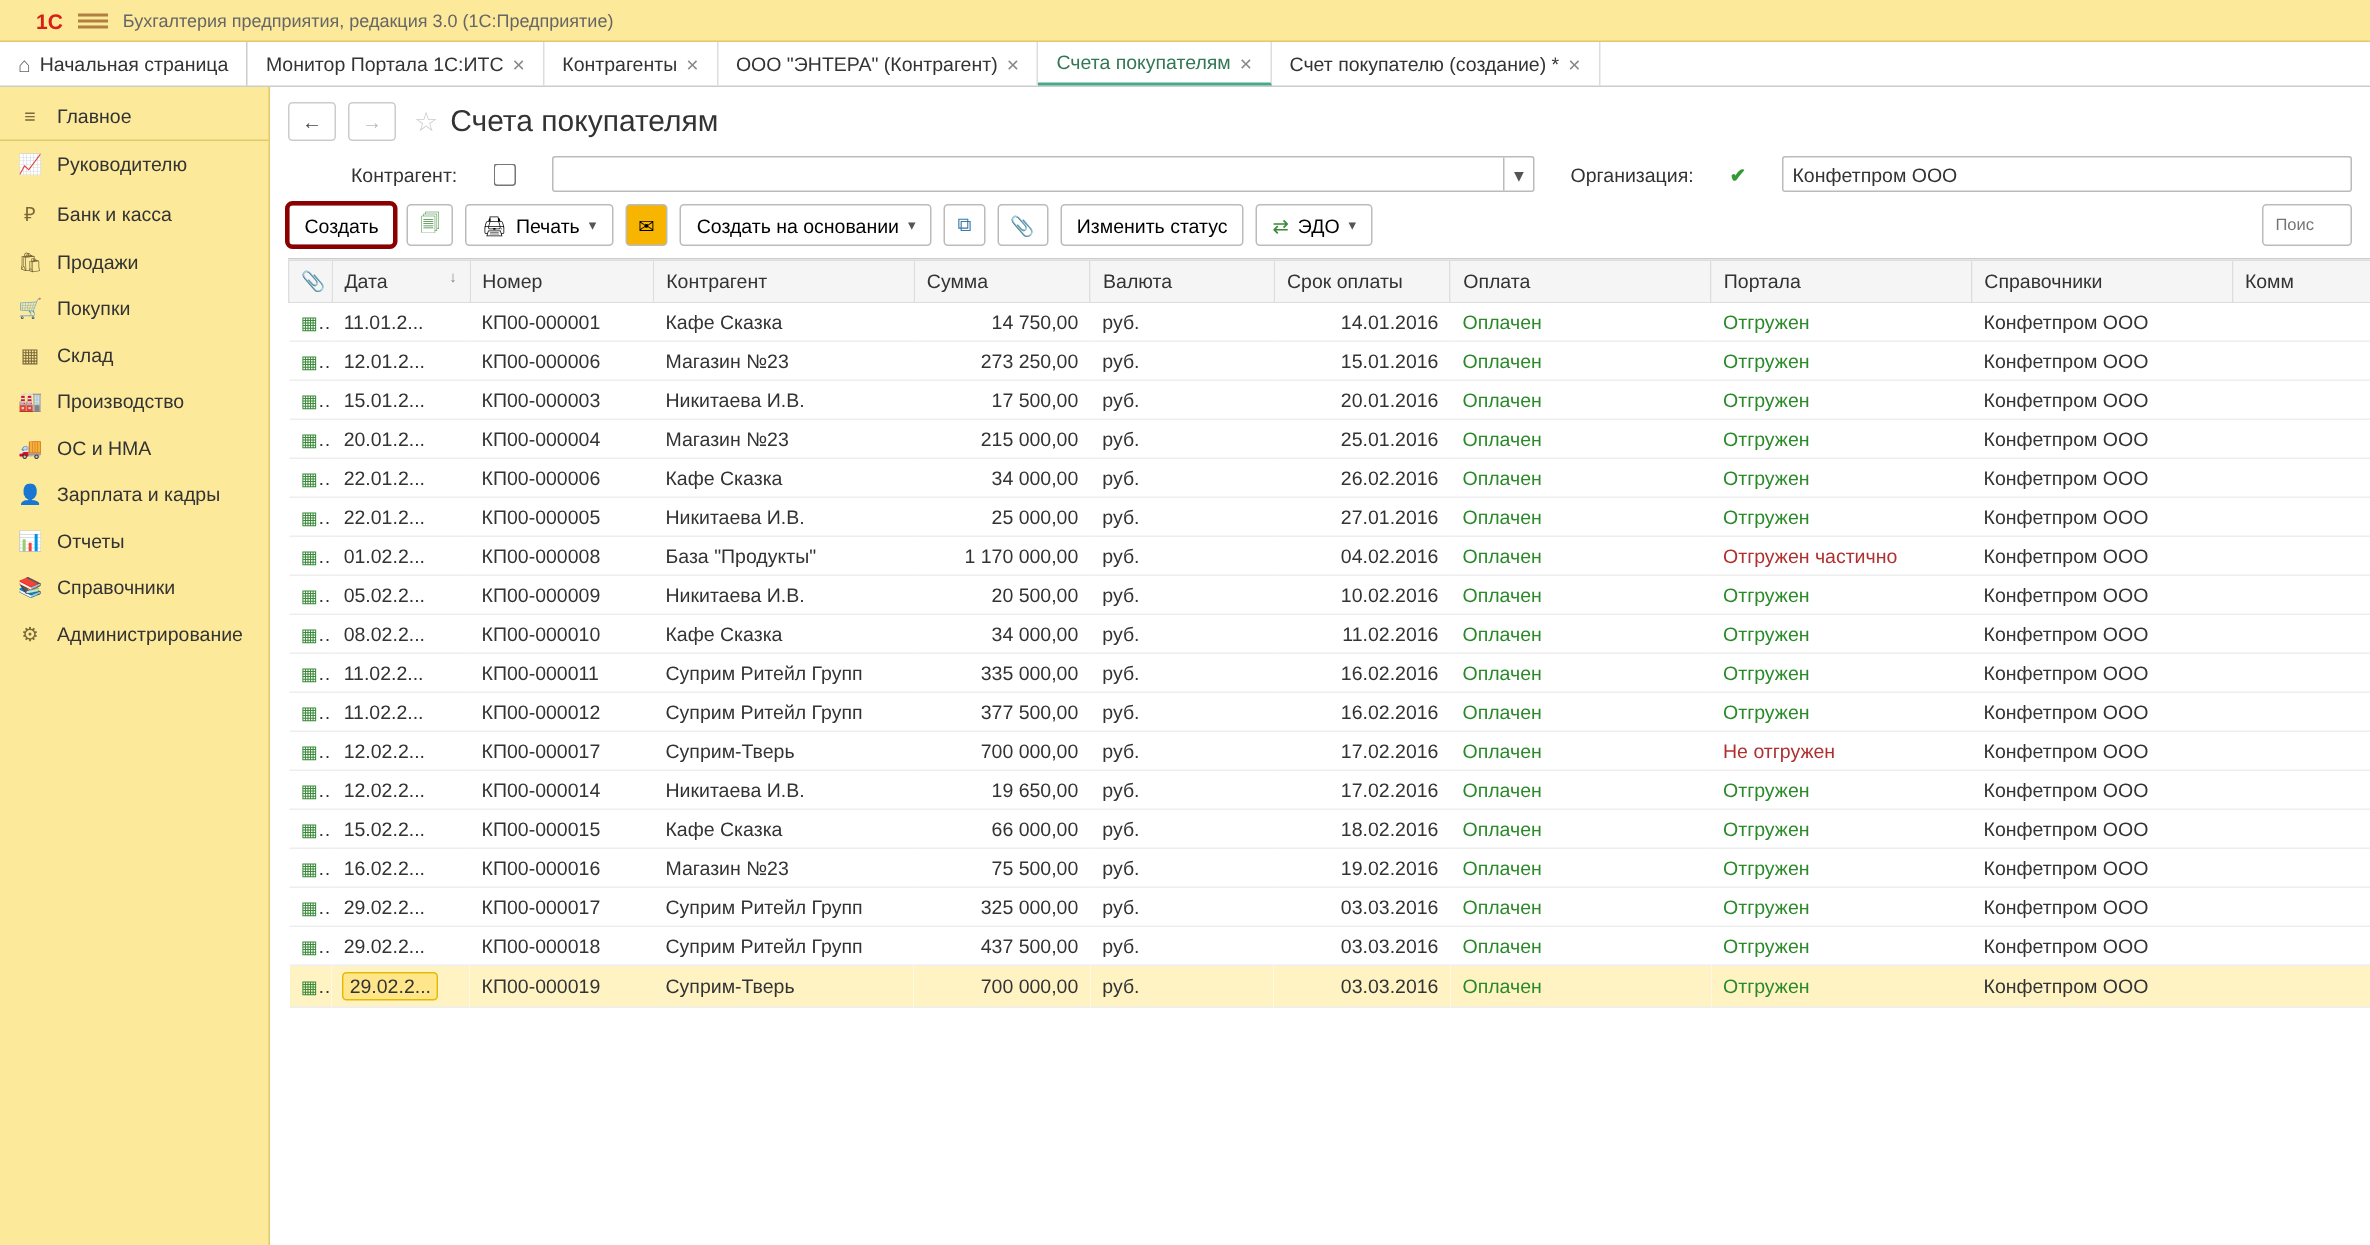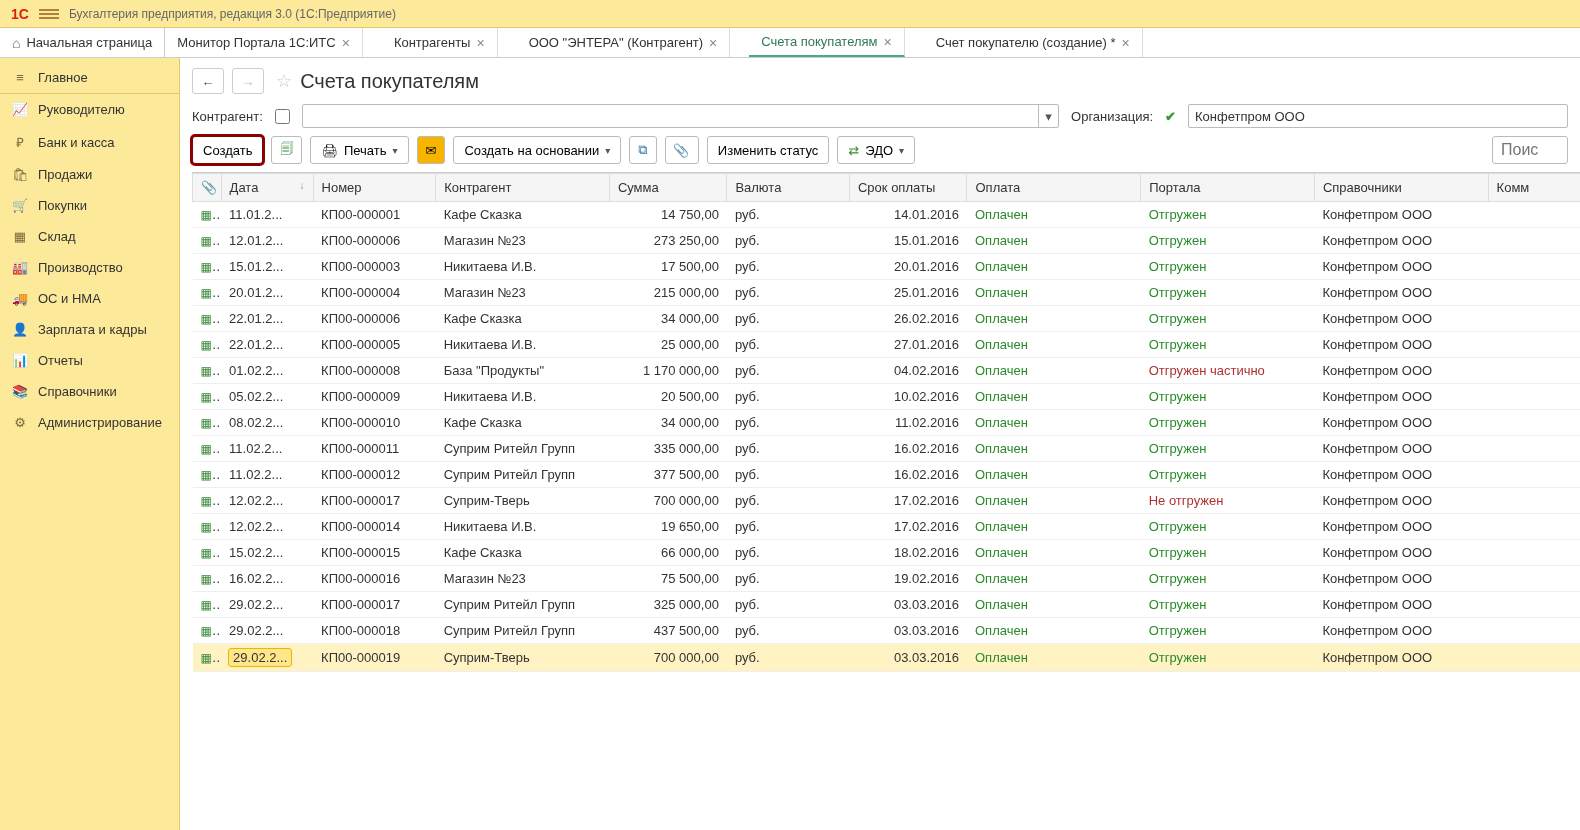--- a/index.html
+++ b/index.html
@@ -1,17 +1,17 @@
 <!DOCTYPE html>
 <html><head>
 <meta charset="utf-8">
 <style>
 * { box-sizing: border-box; margin: 0; padding: 0; }
 body { font-family: Arial, sans-serif; font-size: 13px; color: #333; background: #fff; overflow: hidden; }
-.titlebar { background: #fce99a; height: 28px; display: flex; align-items: center; padding: 0 11px; gap: 10px; border-bottom: 1px solid #e0c96a; }
+.titlebar { background: #fce99a; height: 28px; display: flex; align-items: center; padding: 0 24px; gap: 10px; border-bottom: 1px solid #e0c96a; }
 .titlebar .logo { color: #d91e18; font-weight: bold; font-size: 14px; }
 .titlebar .burger { width: 20px; height: 14px; position: relative; cursor: pointer; }
 .titlebar .burger span { display: block; height: 2px; background: #b08040; margin: 2px 0; }
 .titlebar .title { color: #666; font-size: 12px; }
 .tabs-row { background: #fff; height: 30px; display: flex; align-items: stretch; border-bottom: 1px solid #ccc; }
 .home-tab { display: flex; align-items: center; padding: 0 12px; gap: 6px; border-right: 1px solid #ccc; cursor: pointer; }
 .home-tab .home-icon { font-size: 14px; color:#666; }
 .tab { display: flex; align-items: center; padding: 0 12px; border-right: 1px solid #ddd; gap: 6px; cursor: pointer; white-space: nowrap; position: relative; }
 .tab.active { border-bottom: 2px solid #4a8; font-weight: normal; color:#337755;}
 .tab .close { color: #888; font-size: 14px; cursor: pointer; }
@@ -19,35 +19,35 @@
 .sidebar { width: 180px; background: #fce99a; border-right: 1px solid #e0c96a; padding-top: 4px; }
 .sidebar-item { display: flex; align-items: center; gap: 10px; padding: 8px 12px; cursor: pointer; color: #333; font-size: 13px; }
 .sidebar-item .icon { width: 16px; text-align: center; color: #7a6a3a; font-size: 13px; }
 .sidebar-item:first-child { border-bottom:1px solid #e0c96a; }
 .main { flex: 1; display: flex; flex-direction: column; overflow: hidden; }
 .titlearea { display: flex; align-items: center; gap: 8px; padding: 10px 12px 6px; }
 .navbtn { width: 32px; height: 26px; border: 1px solid #ccc; background: #fff; border-radius: 3px; cursor: pointer; display: flex; align-items: center; justify-content: center; color: #444; }
 .navbtn.disabled { color: #bbb; }
 .star { color: #ccc; font-size: 18px; cursor: pointer; margin-left: 4px; }
 .page-title { font-size: 20px; color: #333; }
-.filter-row { display: flex; align-items: center; gap: 12px; padding: 4px 12px 8px; }
+.filter-row { display: flex; align-items: center; gap: 24px; padding: 4px 12px 8px; margin-left: 42px; }
 .filter-row label { font-size: 13px; color: #333; }
 .filter-row input[type=checkbox] { width: 15px; height: 15px; }
 .filter-row .combo { flex: 1; height: 24px; border: 1px solid #bbb; border-radius: 2px; display: flex; align-items: center; position: relative; background:#fff;}
 .filter-row .combo .dd { width: 20px; border-left: 1px solid #bbb; text-align: center; color: #555; cursor: pointer; height:100%; display:flex; align-items:center; justify-content:center;}
 .filter-row .combo .val { flex:1; padding:0 6px; font-size:13px;}
 .check-green { color:#393; font-weight:bold; }
 .toolbar { display: flex; align-items: flex-start; gap: 8px; padding: 0 12px 8px; flex-wrap: wrap; }
 .btn { height: 28px; border: 1px solid #bbb; background: #fff; border-radius: 3px; padding: 0 10px; font-size: 13px; display: inline-flex; align-items: center; gap: 6px; cursor: pointer; }
 .btn.highlight { outline: 3px solid #8b0000; outline-offset: -1px; }
 .btn.iconbtn { padding: 0 8px; }
 .btn.mail { background: #f7b500; }
 .btn .caret { font-size: 10px; color:#555; }
 .spacer { flex:1; }
-.search { height:28px; border:1px solid #bbb; border-radius:3px; padding:0 8px; width:76px; font-size:16px;}
+.search { height:28px; border:1px solid #bbb; border-radius:3px; padding:0 8px; width:60px; font-size:11px;}
 .table-wrap { flex: 1; overflow: auto; border-top: 1px solid #ccc; margin: 0 0 0 12px; }
 table { border-collapse: collapse; width: 100%; min-width: 1450px; table-layout: fixed; }
 th { background: #f5f5f5; border: 1px solid #ddd; padding: 6px 8px; text-align: left; font-weight: normal; font-size: 13px; color: #333; white-space: nowrap; position: sticky; top:0;}
 th .sort { float: right; color: #888; font-size: 10px; }
 td { border-bottom: 1px solid #eee; padding: 5px 8px; font-size: 13px; white-space: nowrap; overflow: hidden; text-overflow: ellipsis; }
 td.num { text-align: right; }
 td.green { color: #2a8a2a; }
 td.red   { color: #b03030; }
 tr.selected td { background: #fff3c4; }
 tr.selected .date-cell { outline:1px solid #e6b800; background:#ffe68a; display:inline-block; padding:1px 4px; border-radius:2px;}
@@ -65,21 +65,21 @@
       <span></span>
     </span>
   <span class="title">Бухгалтерия предприятия, редакция 3.0   (1С:Предприятие)</span>
 </div>
 
 <div class="tabs-row">
   <div class="home-tab">
     <span class="home-icon">⌂</span>
     <span>Начальная страница</span>
   </div>
-  <div id="tabs-container" style="display:flex;gap:19px;">
+  <div id="tabs-container" style="display:flex;">
       <div class="tab">
         <span>Монитор Портала 1С:ИТС</span>
         <span class="close">×</span>
       </div>
       <div class="tab">
         <span>Контрагенты</span>
         <span class="close">×</span>
       </div>
       <div class="tab">
         <span>ООО "ЭНТЕРА" (Контрагент)</span>

